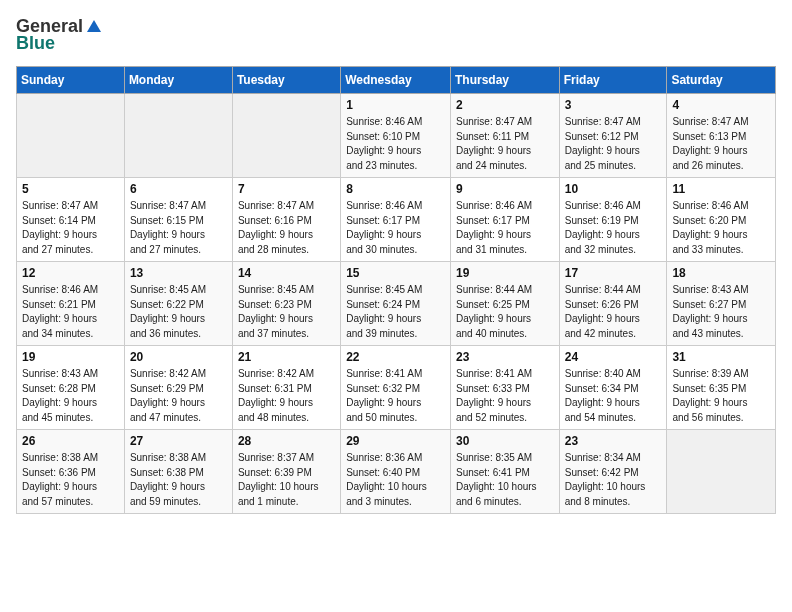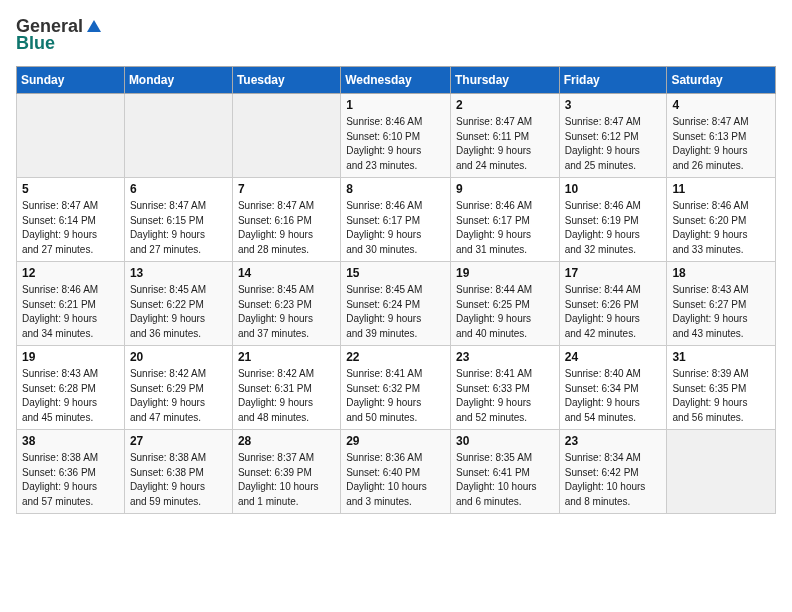--- a/index.html
+++ b/index.html
@@ -212,21 +212,21 @@
           <span class="day-number">24</span>
           <div class="day-info">Sunrise: 8:40 AM<br>Sunset: 6:34 PM<br>Daylight: 9 hours<br>and 54 minutes.</div>
         </td>
         <td>
           <span class="day-number">31</span>
           <div class="day-info">Sunrise: 8:39 AM<br>Sunset: 6:35 PM<br>Daylight: 9 hours<br>and 56 minutes.</div>
         </td>
       </tr>
       <tr>
         <td>
-          <span class="day-number">38</span>
+          <span class="day-number">26</span>
           <div class="day-info">Sunrise: 8:38 AM<br>Sunset: 6:36 PM<br>Daylight: 9 hours<br>and 57 minutes.</div>
         </td>
         <td>
           <span class="day-number">27</span>
           <div class="day-info">Sunrise: 8:38 AM<br>Sunset: 6:38 PM<br>Daylight: 9 hours<br>and 59 minutes.</div>
         </td>
         <td>
           <span class="day-number">28</span>
           <div class="day-info">Sunrise: 8:37 AM<br>Sunset: 6:39 PM<br>Daylight: 10 hours<br>and 1 minute.</div>
         </td>

